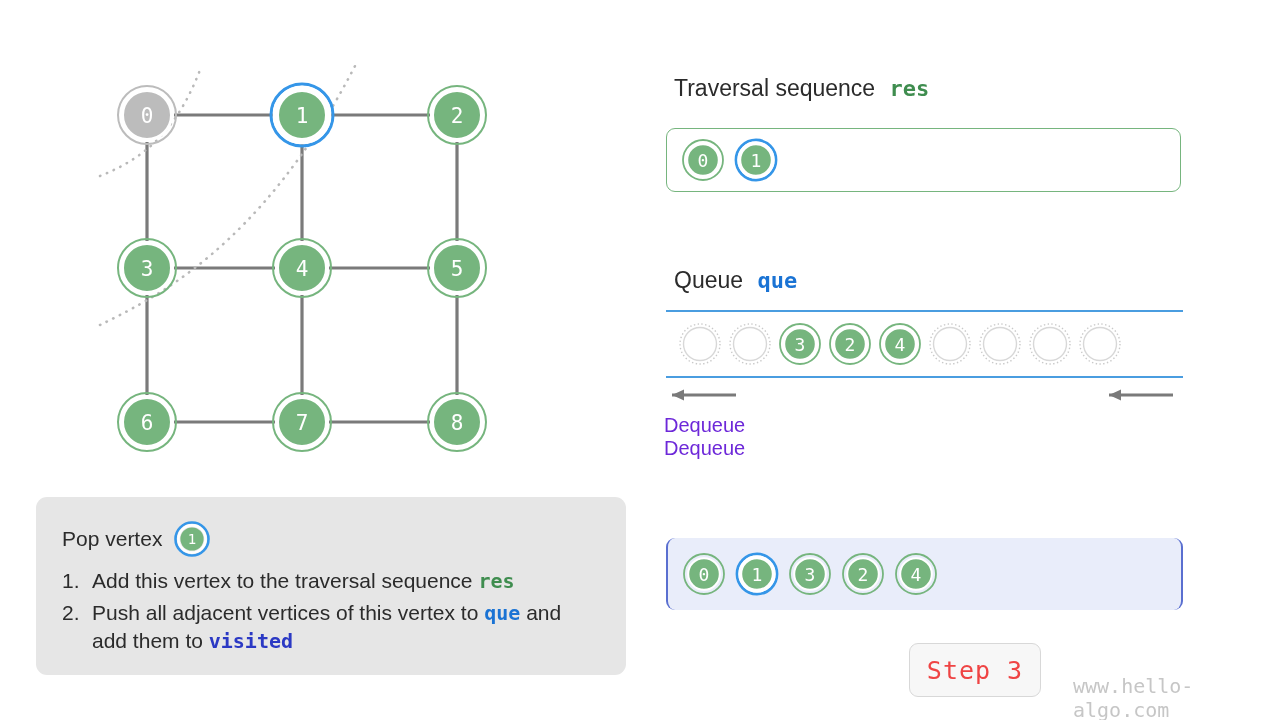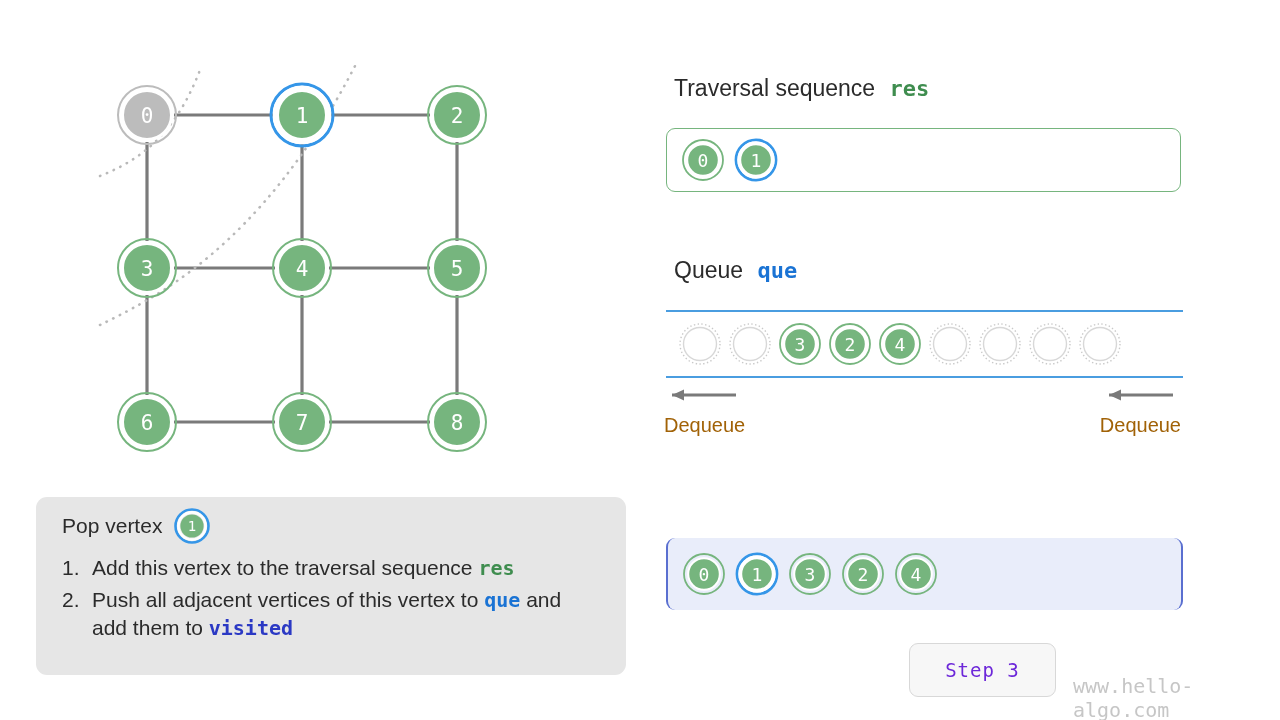--- a/index.html
+++ b/index.html
@@ -24,21 +24,21 @@
   .hl-ring-w{fill:none;stroke:#ffffff;stroke-width:3.5;}
   .hl-ring-b{fill:none;stroke:#3596e8;stroke-width:3;}
   .edge{stroke:#7a7a7a;stroke-width:3.2;stroke-linecap:butt;}
   .frontier{fill:none;stroke:#b9b9b9;stroke-width:2.6;
             stroke-linecap:round;stroke-dasharray:0.4 7;}
 
   
   #explain-box{
     position:absolute;left:36px;top:497px;width:590px;height:178px;
     background:#e6e6e6;border-radius:11px;box-sizing:border-box;
-    padding:12px 26px 0 26px;
+    padding:25px 26px 0 26px;
   }
   #explain-line1{
     font-size:21px;color:#2b2b2b;display:flex;align-items:center;
     height:34px;white-space:nowrap;
   }
   .inline-badge{
     display:inline-block;width:36px;height:36px;position:relative;
     margin:0 12px;flex:0 0 auto;
   }
   .inline-badge svg{display:block;}
@@ -60,52 +60,52 @@
   }
   .sec-title .kw{font-family:"DejaVu Sans Mono",monospace;font-weight:bold;font-size:22px;}
 
   #res-title{left:10px;top:75px;}
   #res-box{
     position:absolute;left:2px;top:128px;width:515px;height:64px;
     border:1.8px solid #76b57e;border-radius:9px;box-sizing:border-box;
     display:flex;align-items:center;padding-left:14px;gap:9px;
   }
 
-  #que-title{left:10px;top:257px;}
+  #que-title{left:10px;top:267px;}
   #que-area{position:absolute;left:2px;top:310px;width:517px;height:68px;}
   #que-area .rail{position:absolute;left:0;width:517px;height:1.6px;background:#4a9de0;}
   #que-area .rail.top{top:0;}
   #que-area .rail.bottom{top:66px;}
   #que-slots{
     position:absolute;left:0;top:0;width:517px;height:68px;
     display:flex;align-items:center;padding-left:12px;gap:6px;box-sizing:border-box;
   }
   #que-arrows{position:absolute;left:0;top:384px;width:517px;height:22px;}
   #que-labels{
     position:absolute;left:0;top:414px;width:517px;
     display:flex;justify-content:space-between;
-    font-size:20px;color:#a16207;
+    font-size:20px;color:#6d28d9;flex-direction:column;
   }
 
   #vis-title{left:10px;top:486px;}
   #vis-box{
     position:absolute;left:2px;top:538px;width:517px;height:72px;
     background:#e9edfa;border-left:2px solid #5a6fd0;border-right:2px solid #5a6fd0;
     border-radius:9px;box-sizing:border-box;
     display:flex;align-items:center;padding-left:14px;gap:9px;
   }
 
   .tok{width:44px;height:44px;flex:0 0 auto;}
 
   #step-badge{
-    position:absolute;left:909px;top:643px;width:147px;height:54px;
+    position:absolute;left:909px;top:643px;width:132px;height:54px;
     background:#f7f7f7;border:1.5px solid #d8d8d8;border-radius:9px;
     display:flex;align-items:center;justify-content:center;
-    font-family:"DejaVu Sans Mono", monospace;font-size:19px;
-    color:#6d28d9;letter-spacing:1px;box-sizing:border-box;
+    font-family:"DejaVu Sans Mono", monospace;font-size:25px;
+    color:#ef4444;letter-spacing:1px;box-sizing:border-box;
   }
   #watermark{
     position:absolute;left:1073px;top:674px;
     font-family:"DejaVu Sans Mono", monospace;font-size:20px;color:#c6c6c6;
   }
 </style>
 </head>
 <body>
 
 <div id="graph-panel">

